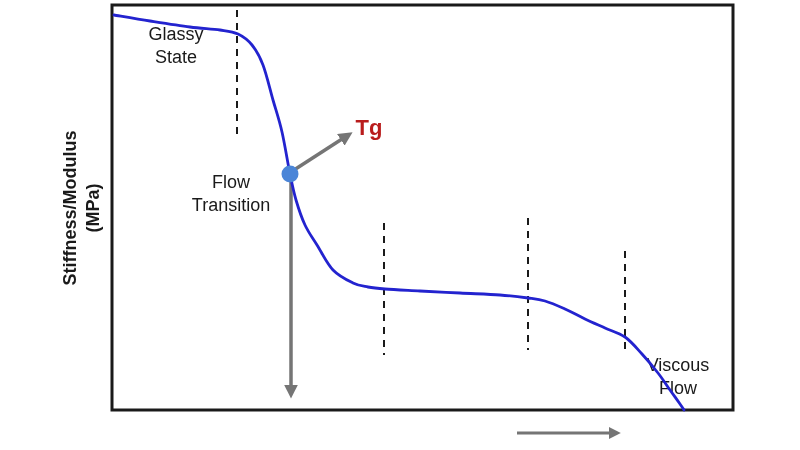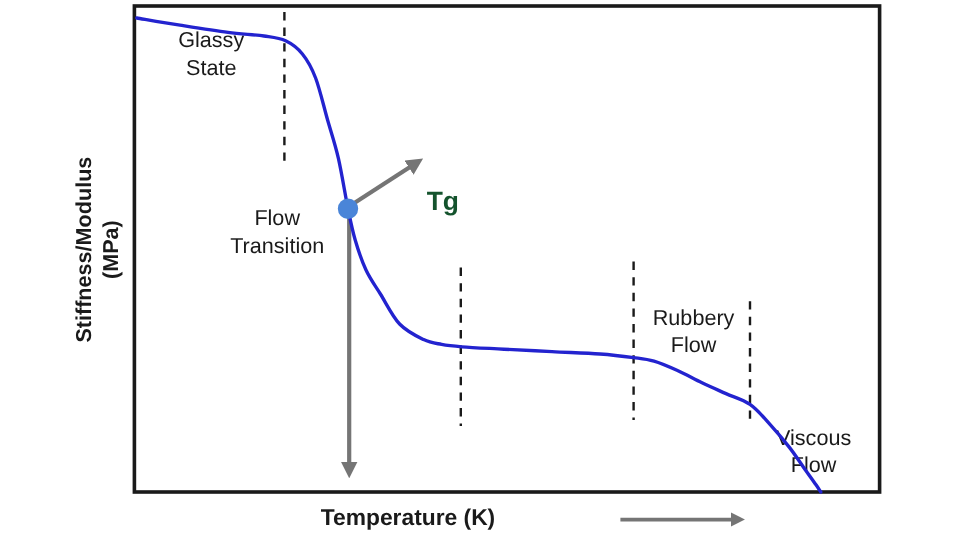--- a/index.html
+++ b/index.html
@@ -13,24 +13,22 @@
   .label.nowrap{white-space:nowrap;}
 </style>
 </head>
 <body>
 
 <div class="stage">
 
   <div class="labels-layer">
     <div class="label" style="left: 176px; top: 45px; width: 80px; color: rgb(26, 26, 26);">Glassy State</div>
     <div class="label" style="left: 231px; top: 193px; width: 96px; color: rgb(26, 26, 26);">Flow Transition</div>
-    <div class="label" style="left: 578px; top: 276px; width: 86px; color: rgb(26, 26, 26);">Rubbery Flow</div>
     <div class="label" style="left: 678px; top: 376px; width: 80px; color: rgb(26, 26, 26);">Viscous Flow</div>
-    <div class="label nowrap" style="left: 369px; top: 128px; font-size: 22px; font-weight: 700; color: #14532d; margin-top: 40px;">Tg</div>
-    <div class="label nowrap" style="left: 340px; top: 432px; font-size: 19px; font-weight: 700; color: rgb(26, 26, 26);">Temperature (K)</div>
+    <div class="label nowrap" style="left: 369px; top: 128px; font-size: 22px; font-weight: 700; color: #b91c1c;">Tg</div>
     <div class="label" style="left: 81px; top: 208px; width: 175px; font-size: 18px; font-weight: 700; transform: translate(-50%, -50%) rotate(-90deg); color: rgb(26, 26, 26);">Stiffness/Modulus (MPa)</div>
   </div>
 
   <svg class="chart-svg" width="800" height="450" viewBox="0 0 800 450">
     <defs>
       <marker id="arrowhead" viewBox="0 0 10 10" refX="1" refY="5" markerWidth="4" markerHeight="4" orient="auto">
         <path d="M 0 0 L 10 5 L 0 10 z" fill="#757575"></path>
       </marker>
     </defs>
 

